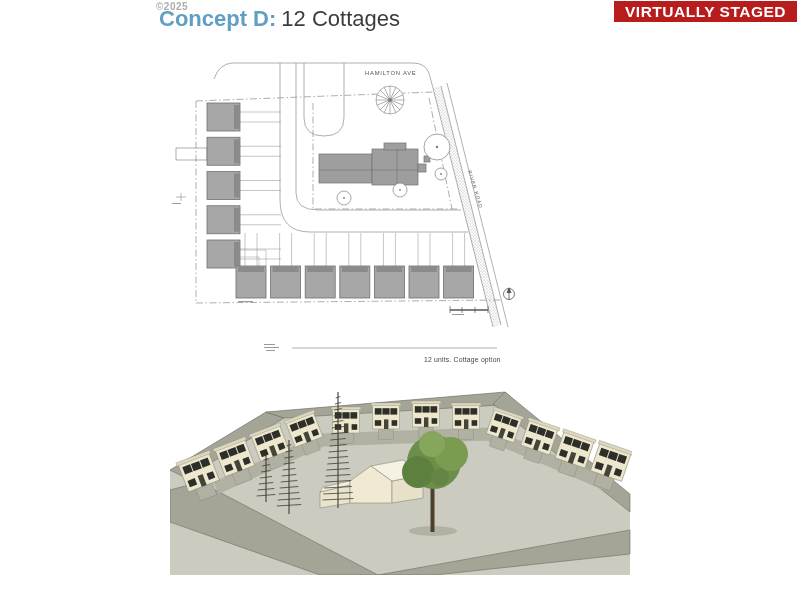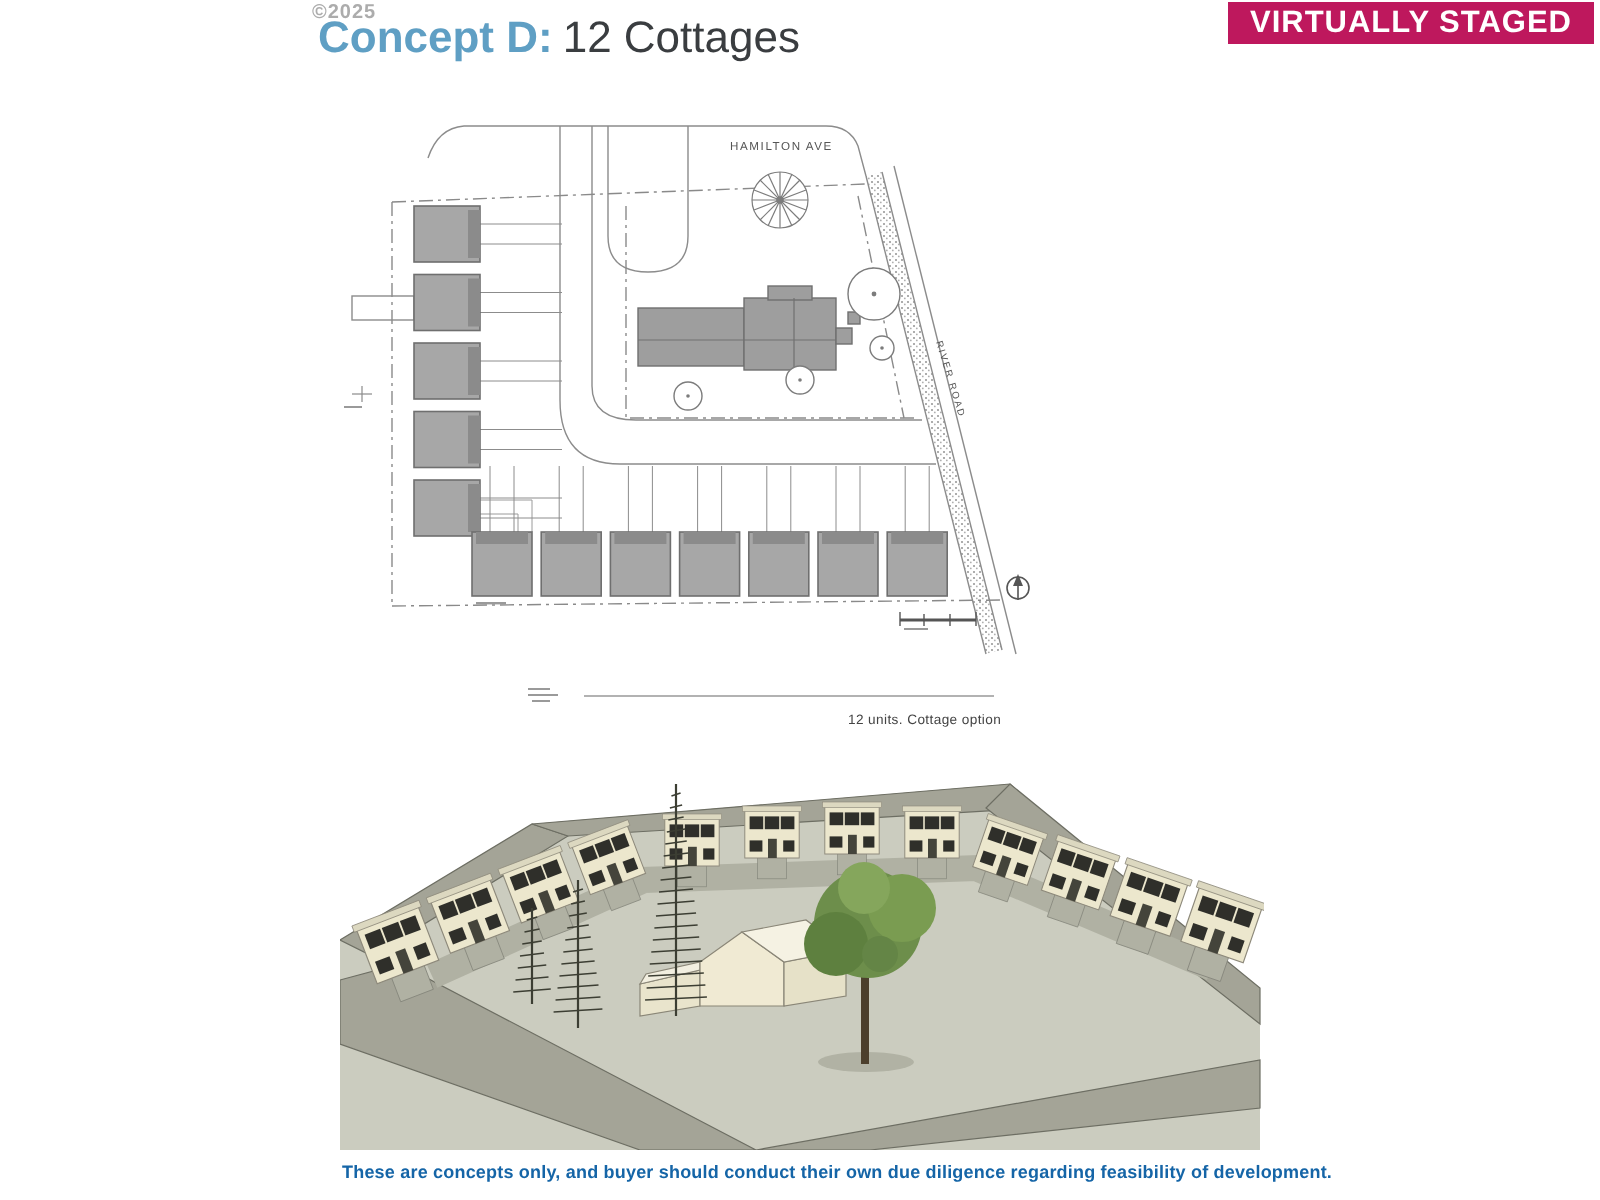--- a/index.html
+++ b/index.html
@@ -32,21 +32,21 @@
 </style>
 </head>
 <body>
 
 <div class="page">
 
   <span class="watermark">©2025</span>
 
   <h1 class="title" style="margin:0"><span class="accent" style="color: rgb(95, 159, 196);">Concept D:</span><span class="rest" style="color: rgb(58, 61, 64);">12 Cottages</span></h1>
 
-  <div class="badge" style="background: #be185d; color: rgb(255, 255, 255);">VIRTUALLY STAGED</div>
+  <div class="badge" style="background: #b91c1c; color: rgb(255, 255, 255);">VIRTUALLY STAGED</div>
 
   <svg class="planwrap" viewBox="160 42 370 330">
     <defs>
       <pattern id="stip" width="3" height="3" patternUnits="userSpaceOnUse">
         <circle cx="1" cy="1" r=".55" fill="#9a9a9a"></circle>
         <circle cx="2.4" cy="2.2" r=".45" fill="#b0b0b0"></circle>
       </pattern>
     </defs>
 
     <path class="curb" d="M 214,79 Q 219,64 232,63 L 413,63 Q 425,63 429,73 L 433,88"></path>
@@ -435,14 +435,13 @@
       <ellipse cx="263" cy="149" rx="24" ry="5" fill="#b1b2a4"></ellipse>
       <rect x="260.5" y="105" width="4" height="45" fill="#4c3f2c"></rect>
       <circle cx="264" cy="80" r="27" fill="#6d8e4b"></circle>
       <circle cx="248" cy="90" r="16" fill="#5e803f"></circle>
       <circle cx="281" cy="72" r="17" fill="#7a9c51"></circle>
       <circle cx="262" cy="62" r="13" fill="#85a65c"></circle>
       <circle cx="270" cy="95" r="9" fill="#648546"></circle>
     </g>
     </svg>
 
-  <div class="disclaimer" style="color: rgb(21, 101, 167);">These are concepts only, and buyer should conduct their own due diligence regarding feasibility of development.</div>
 </div>
 
 </body></html>

